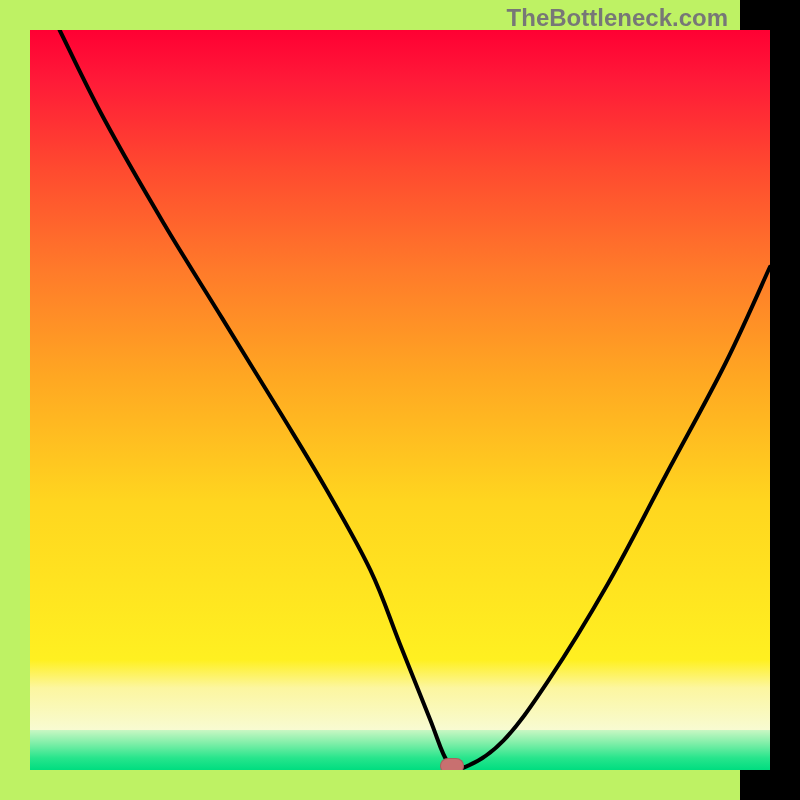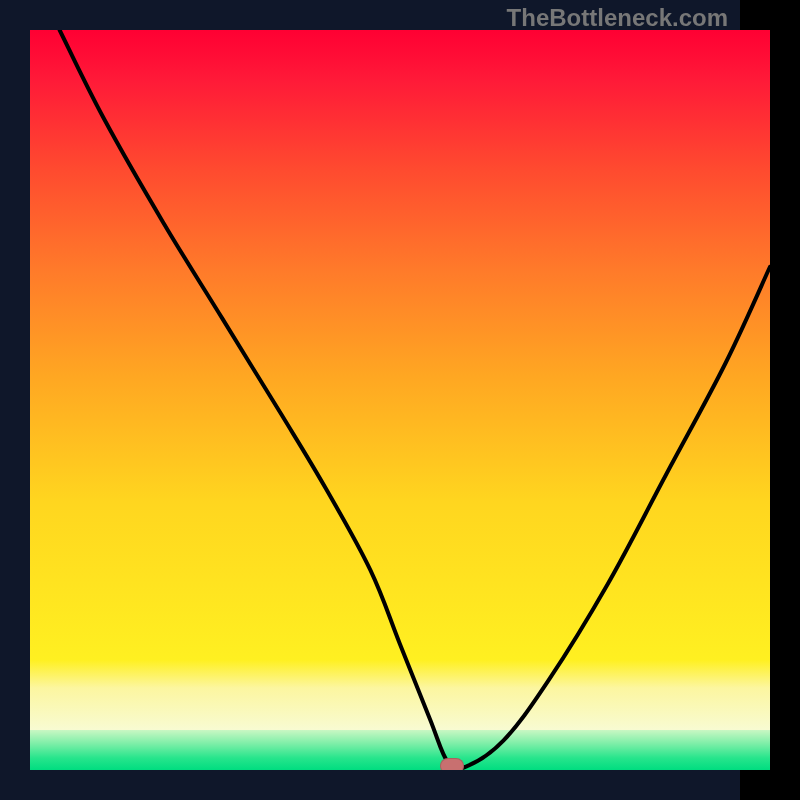--- a/index.html
+++ b/index.html
@@ -8,21 +8,21 @@
     width: 800px;
     height: 800px;
     background: #000;
     font-family: Arial, Helvetica, sans-serif;
     overflow: hidden;
   }
   .frame {
     position: relative;
     width: 740px;
     height: 800px;
-    background: #0f172a;
+    background: #bef264;
   }
   .attribution {
     position: absolute;
     top: 4px;
     right: 12px;
     color: #777;
     font-size: 24px;
     font-weight: bold;
     z-index: 50;
   }

